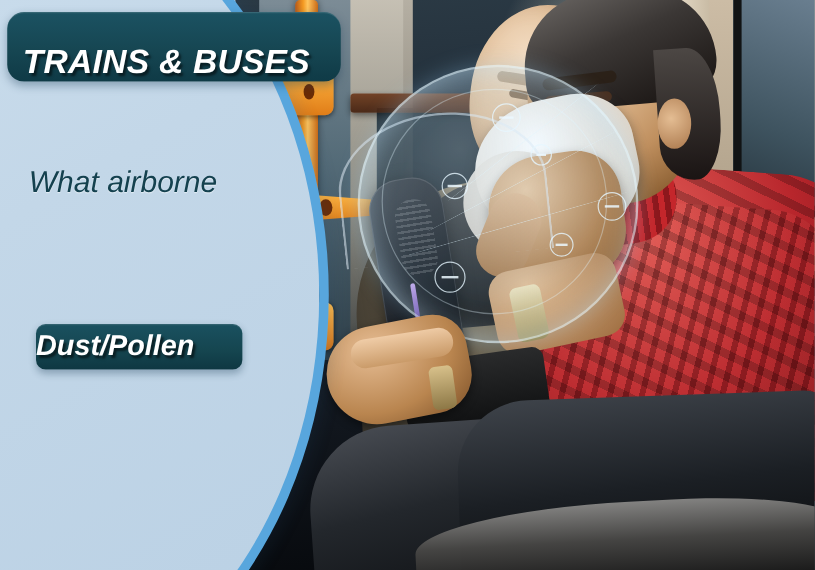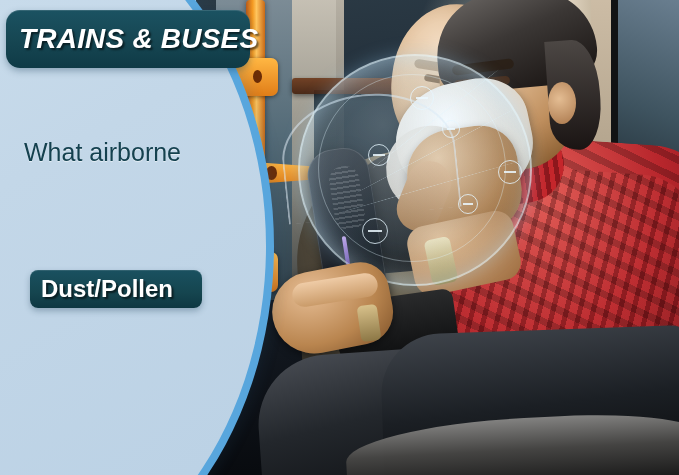--- a/index.html
+++ b/index.html
@@ -173,38 +173,38 @@
   .f2{left:140px;top:186px;width:190px;transform:rotate(-16deg);}
   .f3{left:160px;top:118px;width:160px;transform:rotate(-38deg);}
 
   
   .curve{position:absolute;left:-302px;top:-112px;width:560px;height:700px;border-radius:50%;
     border:8px solid #58a6dd;
     background:linear-gradient(150deg,#cfe1ef 0%,#c3d7e8 45%,#b9d0e4 100%);
     box-shadow:4px 0 14px rgba(40,80,120,.16);}
 
   
-  .title-badge{position:absolute;left:6px;top:10px;width:244px;height:58px;border-radius:14px;
+  .title-badge{position:absolute;left:6px;top:10px;width:278px;height:58px;border-radius:14px;
     background:linear-gradient(180deg,#1b5262 0%,#164652 55%,#0f3a46 100%);
     box-shadow:0 3px 7px rgba(25,60,85,.35), inset 0 1px 0 rgba(255,255,255,.12);
-    display:flex;align-items:center;}
+    display:flex;align-items:flex-end;}
   .title-text{font-size:28px;font-weight:bold;font-style:italic;color:#fff;
     letter-spacing:.2px;padding-left:13px;white-space:nowrap;
     text-shadow:2px 2px 2px rgba(0,0,0,.55);}
 
   .question{position:absolute;left:24px;top:138px;width:215px;
-    font-size:25px;line-height:1.18;color:#14414f;
+    font-size:25px;font-style:italic;line-height:1.18;color:#14414f;
     text-shadow:0 1px 1px rgba(255,255,255,.6);}
 
   .list{position:absolute;left:30px;top:270px;width:172px;}
   .item{height:38px;border-radius:8px;margin-bottom:14px;display:flex;align-items:center;
     background:linear-gradient(180deg,#1a5160 0%,#15454f 60%,#0e3742 100%);
     box-shadow:0 3px 6px rgba(25,60,85,.32), inset 0 1px 0 rgba(255,255,255,.10);}
-  .item-text{font-size:24px;font-weight:bold;color:#fff;
-    padding-left:11px;white-space:nowrap;text-shadow:2px 2px 2px rgba(0,0,0,.6);}
+  .item-text{font-size:24px;font-style:italic;font-weight:bold;color:#fff;
+    white-space:nowrap;text-shadow:2px 2px 2px rgba(0,0,0,.6);}
 </style>
 </head>
 <body>
 
 <div class="ad">
 
   <div class="photo">
     <div class="photo-inner"></div>
     <div class="wall"></div>
     <div class="wall2"></div>

